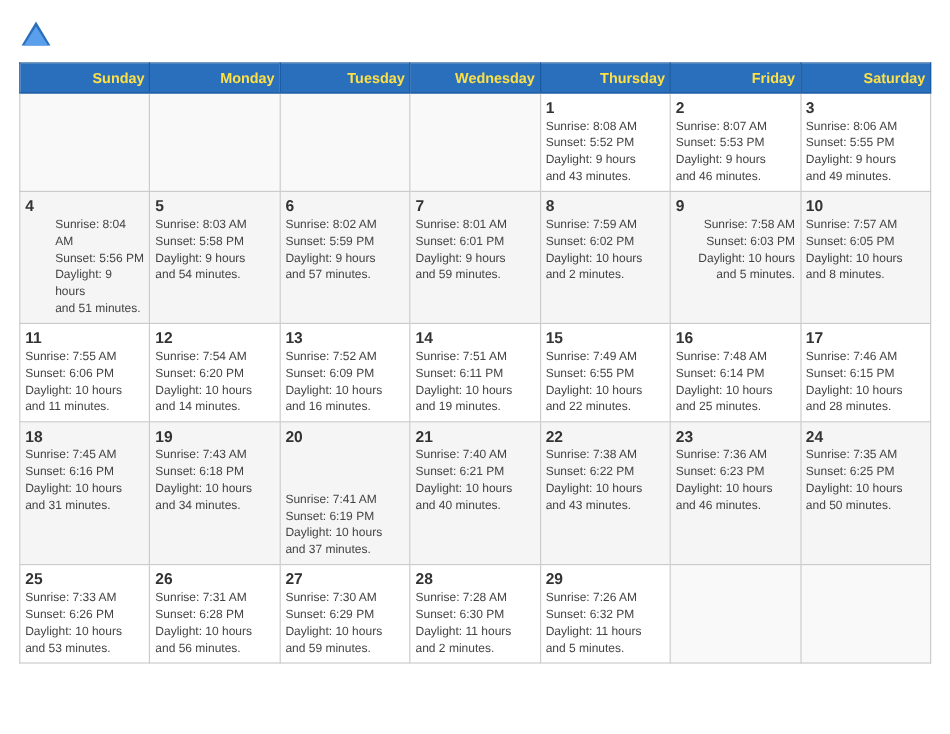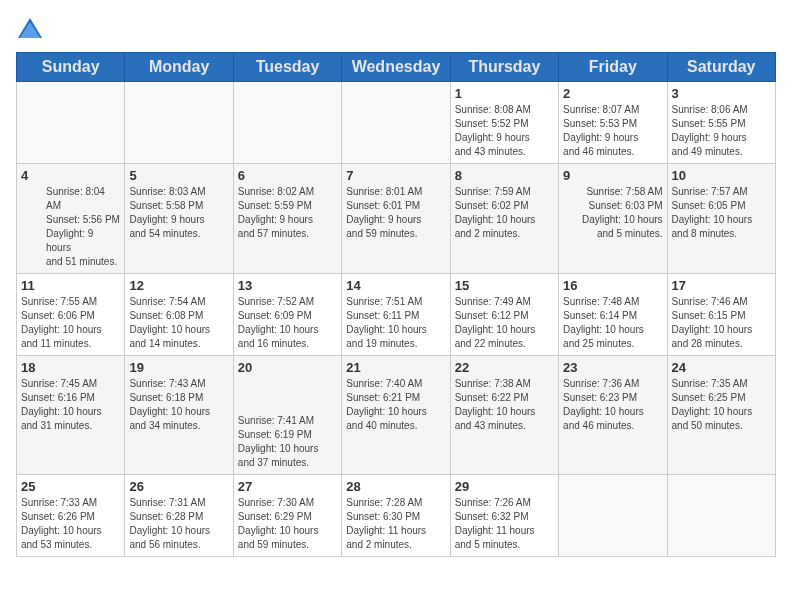--- a/index.html
+++ b/index.html
@@ -52,26 +52,26 @@
       font-size: 16px;
       color: #555;
     }
     table {
       width: 100%;
       border-collapse: collapse;
       table-layout: fixed;
     }
     thead tr th {
       background-color: #2a6fbc;
-      color: #e5e5e5;
-      font-size: 16px;
+      color: #fde047;
+      font-size: 12px;
       font-weight: bold;
       padding: 5px 4px;
       border: 1px solid #1a5aa0;
-      text-align: center;
+      text-align: right;
     }
     tbody tr td {
       border: 1px solid #ccc;
       vertical-align: top;
       padding: 4px 4px;
       font-size: 10px;
       color: #333;
       height: 80px;
       background: #fff;
     }
@@ -210,42 +210,42 @@
         <td>
           <span class="day-num">11</span>
           <div class="day-info" style="white-space: pre-line;">Sunrise: 7:55 AM
 Sunset: 6:06 PM
 Daylight: 10 hours
 and 11 minutes.</div>
         </td>
         <td>
           <span class="day-num">12</span>
           <div class="day-info" style="white-space: pre-line;">Sunrise: 7:54 AM
-Sunset: 6:08 PM
+Sunset: 6:20 PM
 Daylight: 10 hours
 and 14 minutes.</div>
         </td>
         <td>
           <span class="day-num">13</span>
           <div class="day-info" style="white-space: pre-line;">Sunrise: 7:52 AM
 Sunset: 6:09 PM
 Daylight: 10 hours
 and 16 minutes.</div>
         </td>
         <td>
           <span class="day-num">14</span>
           <div class="day-info" style="white-space: pre-line;">Sunrise: 7:51 AM
 Sunset: 6:11 PM
 Daylight: 10 hours
 and 19 minutes.</div>
         </td>
         <td>
           <span class="day-num">15</span>
           <div class="day-info" style="white-space: pre-line;">Sunrise: 7:49 AM
-Sunset: 6:12 PM
+Sunset: 6:55 PM
 Daylight: 10 hours
 and 22 minutes.</div>
         </td>
         <td>
           <span class="day-num">16</span>
           <div class="day-info" style="white-space: pre-line;">Sunrise: 7:48 AM
 Sunset: 6:14 PM
 Daylight: 10 hours
 and 25 minutes.</div>
         </td>

